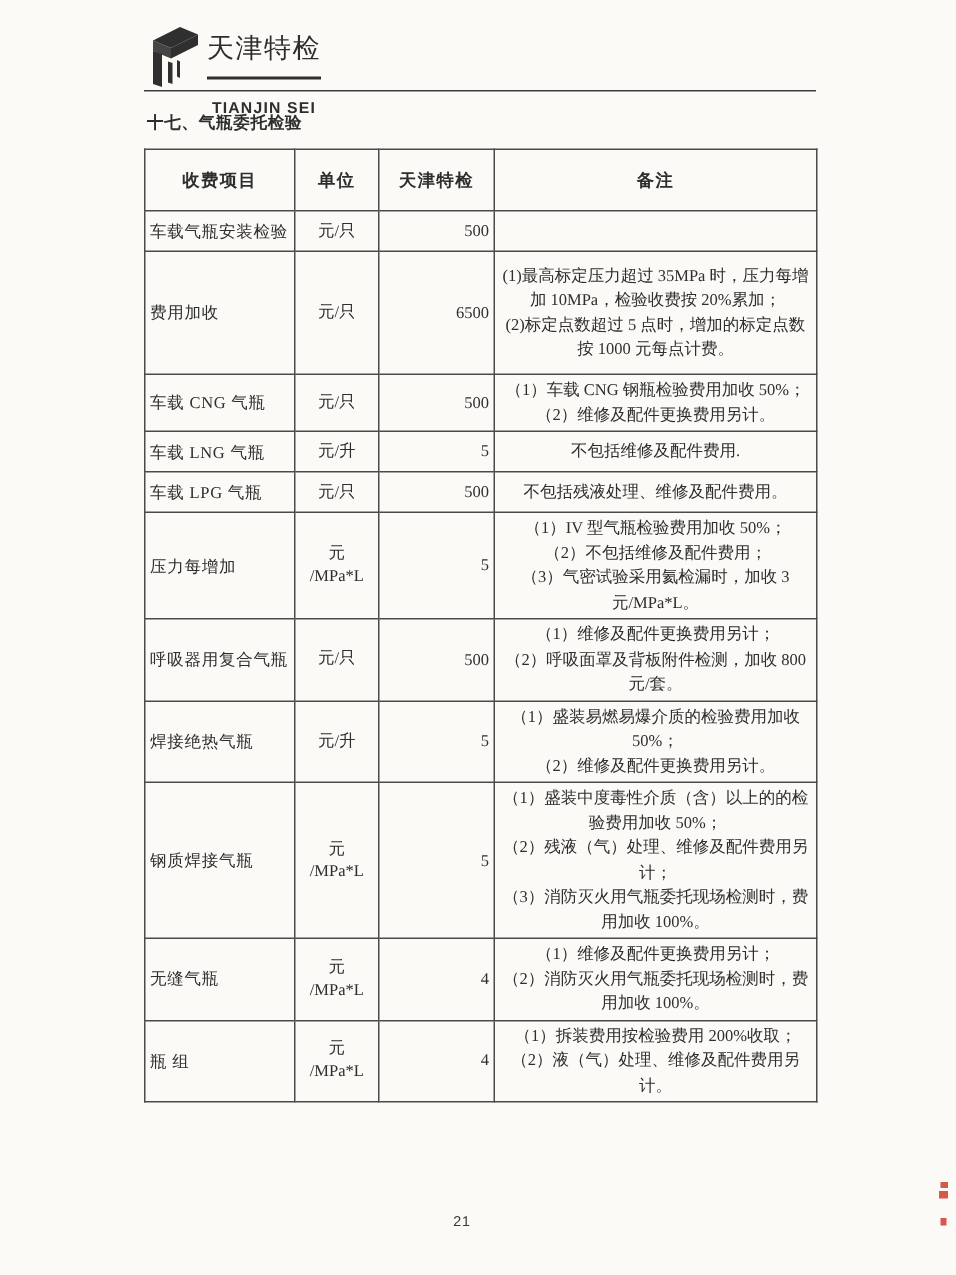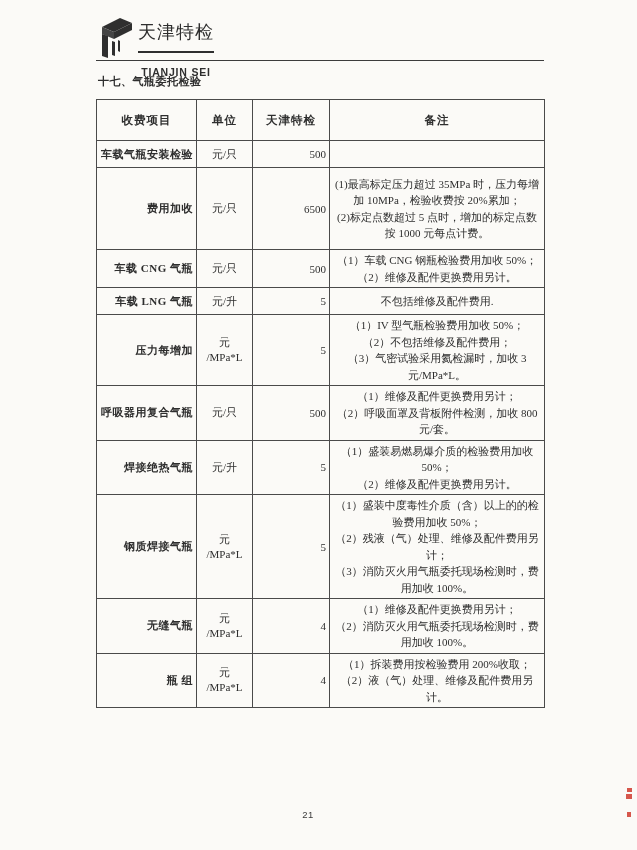--- a/index.html
+++ b/index.html
@@ -41,21 +41,21 @@
     border:1px solid #4a4a4a;
     font-size:11px;
     padding:2px 3px;
     vertical-align:middle;
     overflow:hidden;
   }
   .fee-table th{
     font-size:11.5px;font-weight:bold;text-align:center;
     height:36px;letter-spacing:1px;
   }
-  .c-item{text-align:right;letter-spacing:0.5px;font-weight:bold;}
+  .c-item{text-align:left;letter-spacing:0.5px;}
   .c-unit{text-align:center;white-space:pre-line;line-height:1.35;}
   .c-fee{text-align:right;}
   .c-remarks{
     text-align:center;white-space:pre-line;line-height:1.5;
     padding:3px 4px 3px 6px;
   }
   
   .page-number{
     position:absolute;left:0;top:809px;width:616px;text-align:center;
     font-family:"Liberation Sans","DejaVu Sans",sans-serif;
@@ -126,20 +126,26 @@
         <td class="c-fee">500</td>
         <td class="c-remarks">（1）车载 CNG 钢瓶检验费用加收 50%；
 （2）维修及配件更换费用另计。</td>
       </tr>
       <tr style="height:27px">
         <td class="c-item">车载 LNG 气瓶</td>
         <td class="c-unit">元/升</td>
         <td class="c-fee">5</td>
         <td class="c-remarks">不包括维修及配件费用.</td>
       </tr>
+      <tr style="height:27px">
+        <td class="c-item">车载 LPG 气瓶</td>
+        <td class="c-unit">元/只</td>
+        <td class="c-fee">500</td>
+        <td class="c-remarks">不包括残液处理、维修及配件费用。</td>
+      </tr>
       <tr style="height:71px">
         <td class="c-item">压力每增加</td>
         <td class="c-unit">元
 /MPa*L</td>
         <td class="c-fee">5</td>
         <td class="c-remarks">（1）IV 型气瓶检验费用加收 50%；
 （2）不包括维修及配件费用；
 （3）气密试验采用氦检漏时，加收 3 元/MPa*L。</td>
       </tr>
       <tr style="height:46px">

